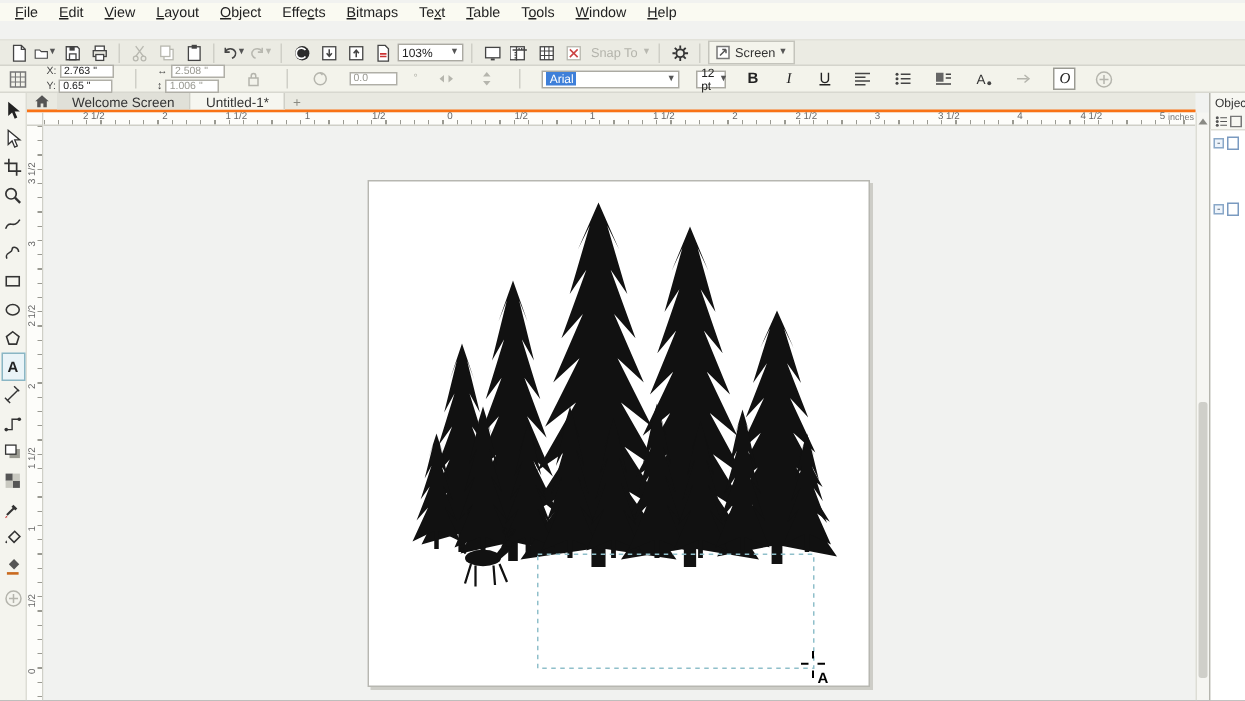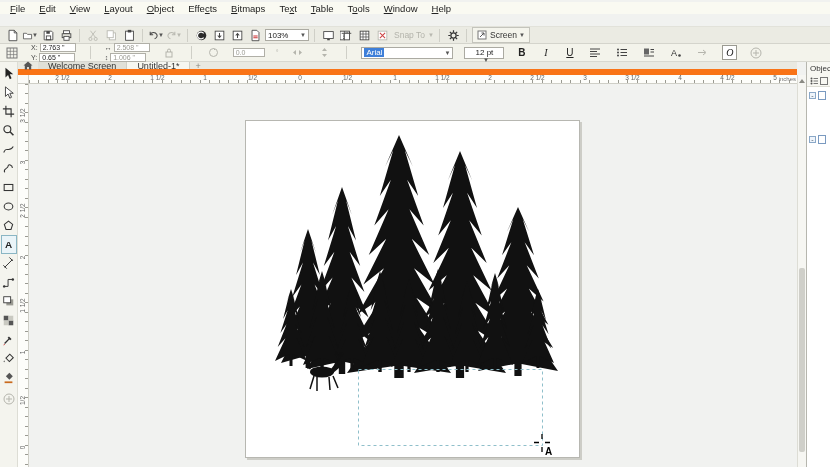--- a/index.html
+++ b/index.html
@@ -24,21 +24,21 @@
   .stack{display:flex;flex-direction:column;gap:1px;}
   .lblsm{font-size:7px;color:#444;}
   .fontsel{width:92px;justify-content:space-between;}
   .fontsel .sel{background:#3e7fd9;color:#fff;padding:0 2px;}
   .bbtn{width:13px;height:13px;display:flex;align-items:center;justify-content:center;font-size:10px;color:#222;}
   
   .main{position:absolute;left:0;top:62px;width:830px;height:405px;}
   .toolbox{position:absolute;left:0;top:0;width:18px;height:100%;background:#f4f4ee;border-right:1px solid #ddddd5;display:flex;flex-direction:column;align-items:center;padding-top:2px;box-sizing:border-box;}
   .tool{width:16px;height:19px;display:flex;align-items:center;justify-content:center;position:relative;}
   .tool.active{border:1px solid #8ab6c4;background:#eaf4f8;box-sizing:border-box;}
-  .tabrow{position:absolute;left:18px;top:0;width:779px;height:13px;background:#e9e9e1;border-bottom:6px solid #f97316;display:flex;align-items:stretch;font-size:9px;color:#333;box-sizing:border-box;}
+  .tabrow{position:absolute;left:18px;top:0;width:779px;height:13px;background:#e9e9e1;border-bottom:2px solid #f97316;display:flex;align-items:stretch;font-size:9px;color:#333;box-sizing:border-box;}
   .tab{display:flex;align-items:center;padding:0 10px;background:#e0e0d8;border-right:1px solid #cfcfc7;}
   .tab.active{background:#f6f6f0;}
   .tabhome{display:flex;align-items:center;padding:0 5px;}
   .tabplus{display:flex;align-items:center;padding:0 5px;color:#8a8a82;font-size:9px;}
   .corner{position:absolute;left:18px;top:13px;width:11px;height:9px;background:#fbfbf8;border-right:1px solid #d0d0c8;border-bottom:1px solid #d0d0c8;box-sizing:border-box;}
   .hruler{position:absolute;left:29px;top:13px;width:768px;height:9px;background:#fdfdfa;border-bottom:1px solid #cfcfc7;box-sizing:border-box;
      background-image:repeating-linear-gradient(to right,#9a9a92 0 0.8px,transparent 0.8px 9.5px);background-size:100% 3px;background-position:0 100%;background-repeat:no-repeat;}
   .hruler .rlabel{position:absolute;top:0;font-size:6.5px;color:#666;transform:translateX(-50%);line-height:6px;}
   .hruler .unit{position:absolute;right:1px;top:1px;font-size:6px;color:#777;}
   .vruler{position:absolute;left:18px;top:22px;width:11px;height:383px;background:#fdfdfa;border-right:1px solid #cfcfc7;box-sizing:border-box;
@@ -267,21 +267,21 @@
     <span class="tbtn">
         <svg width="11" height="11" viewBox="0 0 11 11">
           <path d="M1,5.5 H10 M3,4 L5.5,1 L8,4 Z M3,7 L5.5,10 L8,7 Z" fill="#b5b5ad" stroke="none"></path>
         </svg>
       </span>
     <span class="sep"></span>
     <span class="combo fontsel">
       <span class="sel">Arial</span>
       <span class="cbtn">▼</span>
     </span>
-    <span class="combo" style="width:40px;justify-content:space-between;flex-direction:column;">
+    <span class="combo" style="width:20px;justify-content:space-between;">
       <span>12 pt</span>
       <span class="cbtn">▼</span>
     </span>
     <span class="bbtn" style="font-weight:bold;">B</span>
     <span class="bbtn" style="font-style:italic;font-family:'Liberation Serif',serif;">I</span>
     <span class="bbtn" style="text-decoration:underline;">U</span>
     <span class="tbtn">
         <svg width="12" height="11" viewBox="0 0 12 11">
           <path d="M1,2 H11 M1,4.5 H8 M1,7 H11 M1,9.5 H8" stroke="#444"></path>
         </svg>

